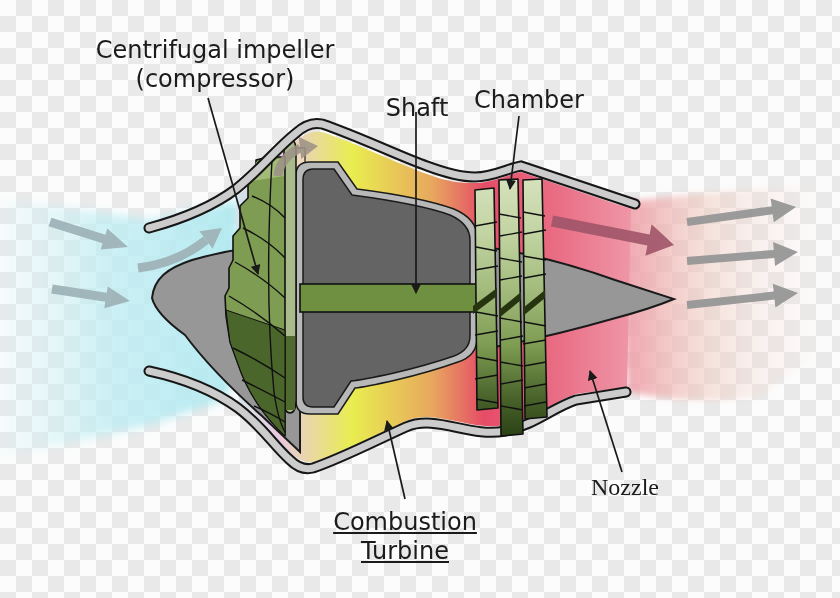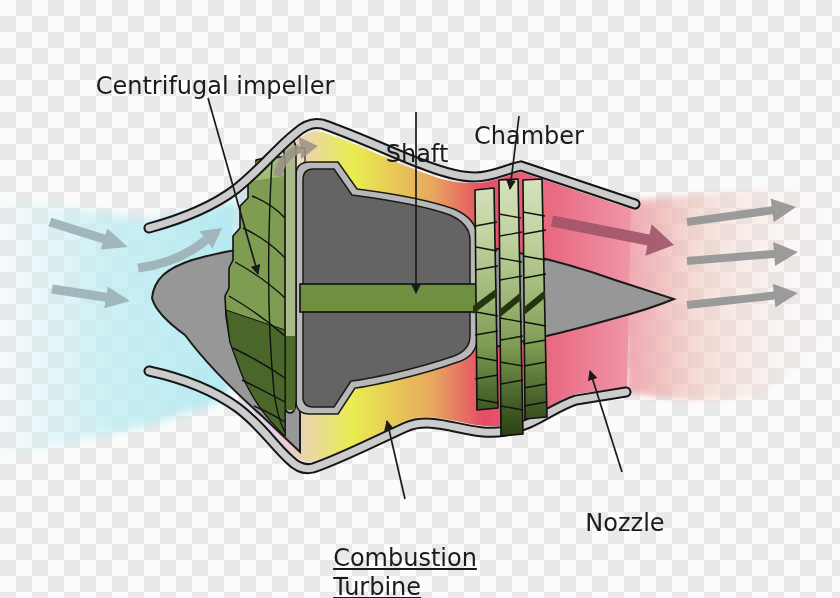--- a/index.html
+++ b/index.html
@@ -10,23 +10,22 @@
     background-image:
       linear-gradient(45deg,#e9e9e9 25%,transparent 25%,transparent 75%,#e9e9e9 75%),
       linear-gradient(45deg,#e9e9e9 25%,transparent 25%,transparent 75%,#e9e9e9 75%);
     background-size:32px 32px;
     background-position:0 0,16px 16px;
   }
   #stage{position:absolute;inset:0;}
   svg{position:absolute;left:0;top:0;}
   .label{
     position:absolute;transform:translateX(-50%);
-    font-size:24px;line-height:29px;color:#1b1b1b;
+    text-align:center;font-size:24px;line-height:29px;color:#1b1b1b;
     white-space:nowrap;
-    margin-top:36px;
   }
 </style>
 </head>
 <body>
 
 <div id="stage">
 <svg width="840" height="598" viewBox="0 0 840 598">
   <defs>
     <linearGradient id="gradCavity" gradientUnits="userSpaceOnUse" x1="232" y1="0" x2="632" y2="0">
       <stop offset="0" stop-color="#cfe7ec"></stop>
@@ -189,27 +188,28 @@
     <path d="M208,98 L258,274" marker-end="url(#ptrHead)"></path>
     <path d="M416,112 L416,293" marker-end="url(#ptrHead)"></path>
     <path d="M519,116 L510,189" marker-end="url(#ptrHead)"></path>
     <path d="M405,499 L387,421" marker-end="url(#ptrHead)"></path>
     <path d="M622,472 L590,371" marker-end="url(#ptrHead)"></path>
   </g>
 </svg>
 
 <div class="label" style="left:215px;top:36px;">
   <div>Centrifugal impeller</div>
-</div>
-<div class="label" style="left:417px;top:104px;">
+  <div>(compressor)</div>
+</div>
+<div class="label" style="left:417px;top:94px;">
   <div>Shaft</div>
 </div>
 <div class="label" style="left:529px;top:86px;">
   <div>Chamber</div>
 </div>
 <div class="label" style="left:405px;top:508px;text-decoration:underline;">
   <div>Combustion</div>
   <div>Turbine</div>
 </div>
-<div class="label" style="left:625px;top:473px;">
+<div class="label" style="left:625px;top:473px;font-family:Liberation Serif, serif;">
   <div>Nozzle</div>
 </div>
 </div>
 
 </body></html>

